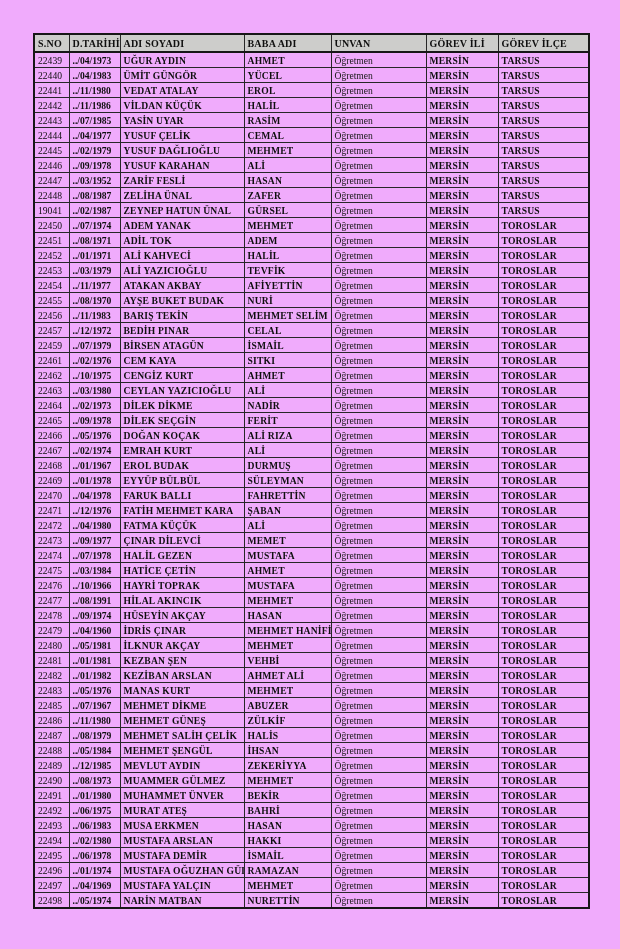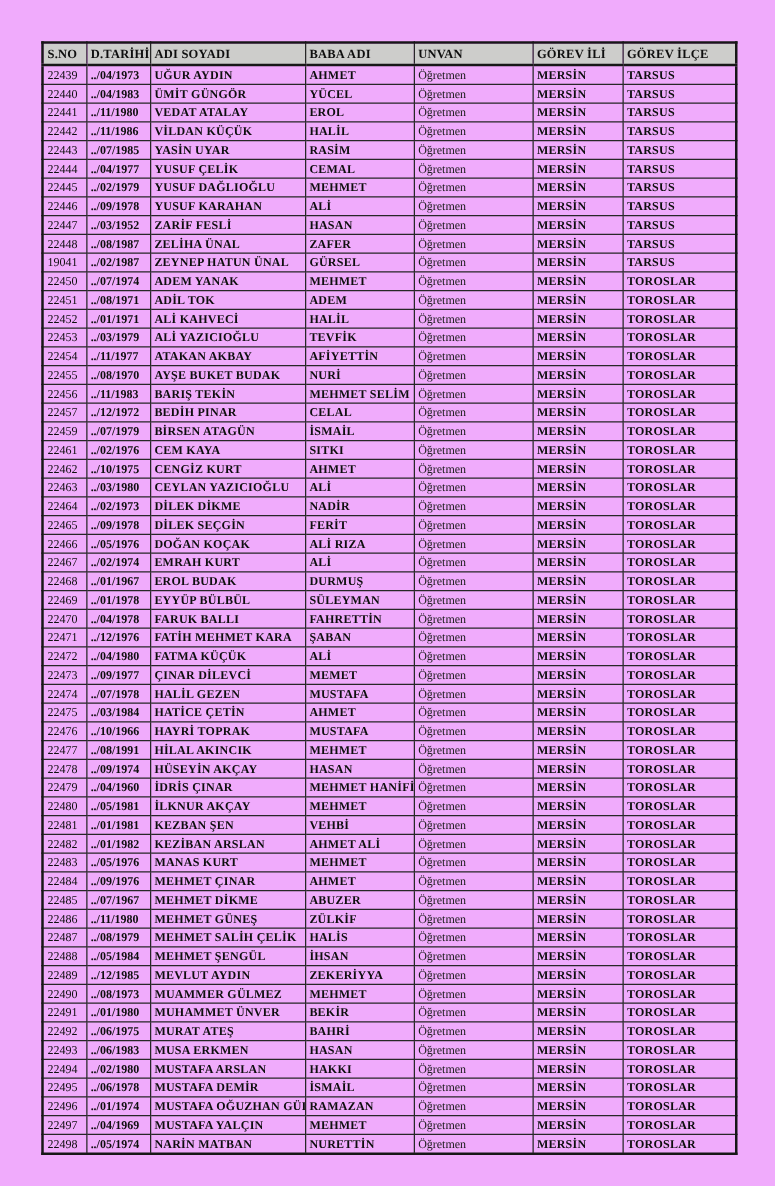--- a/index.html
+++ b/index.html
@@ -454,29 +454,20 @@
         <tr>
           <td class="c0">22483</td>
           <td class="c1">../05/1976</td>
           <td class="c2">MANAS KURT</td>
           <td class="c3">MEHMET</td>
           <td class="c4">Öğretmen</td>
           <td class="c5">MERSİN</td>
           <td class="c6">TOROSLAR</td>
         </tr>
         <tr>
-          <td class="c0">22484</td>
-          <td class="c1">../09/1976</td>
-          <td class="c2">MEHMET ÇINAR</td>
-          <td class="c3">AHMET</td>
-          <td class="c4">Öğretmen</td>
-          <td class="c5">MERSİN</td>
-          <td class="c6">TOROSLAR</td>
-        </tr>
-        <tr>
           <td class="c0">22485</td>
           <td class="c1">../07/1967</td>
           <td class="c2">MEHMET DİKME</td>
           <td class="c3">ABUZER</td>
           <td class="c4">Öğretmen</td>
           <td class="c5">MERSİN</td>
           <td class="c6">TOROSLAR</td>
         </tr>
         <tr>
           <td class="c0">22486</td>

